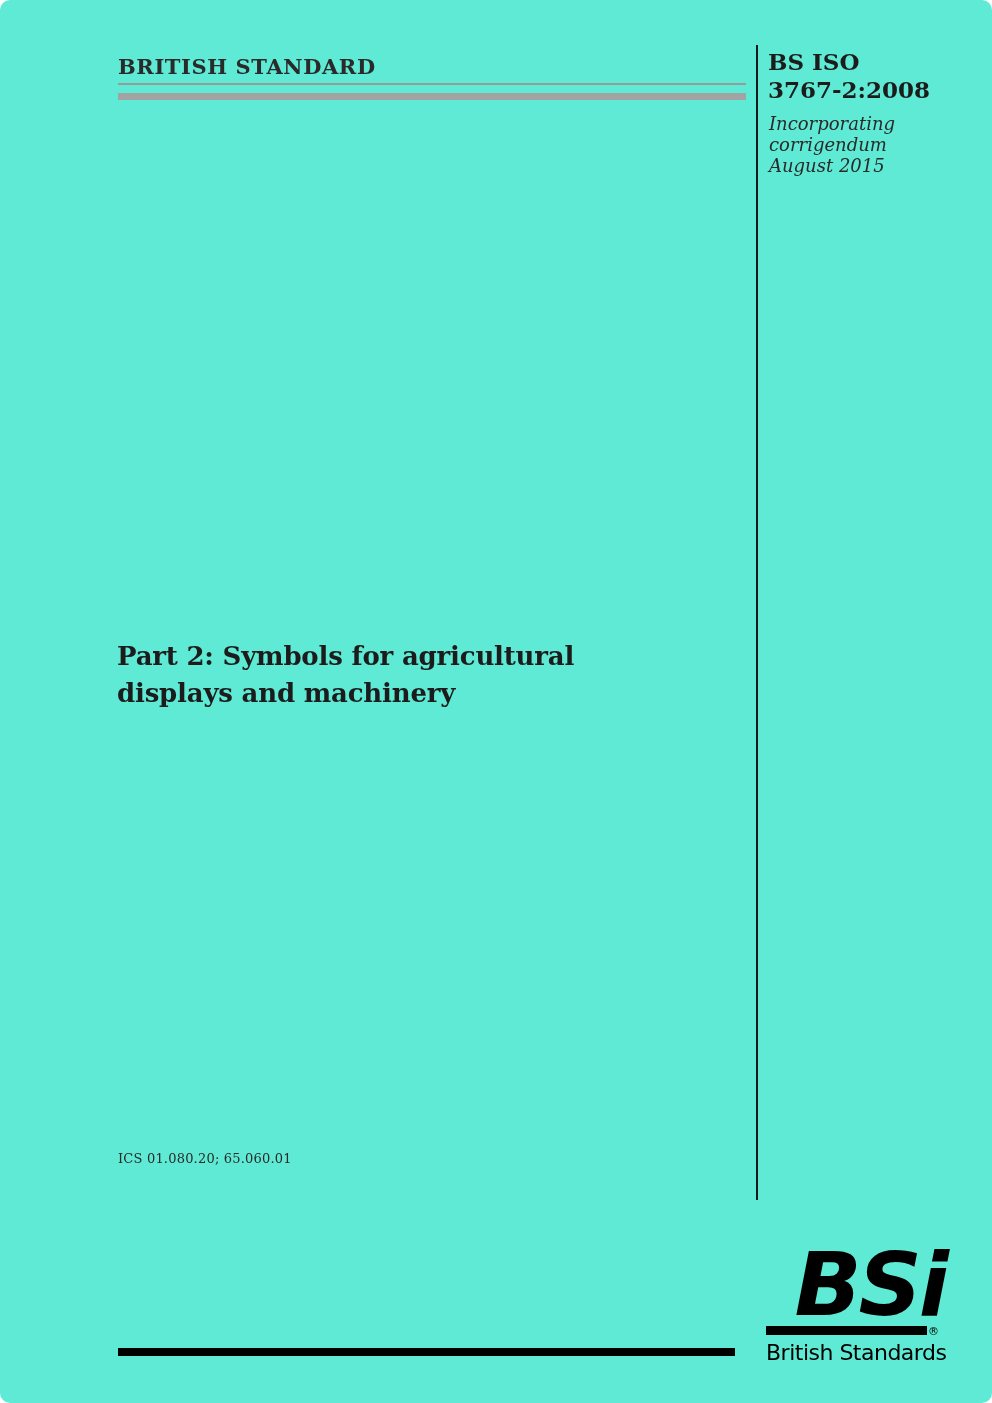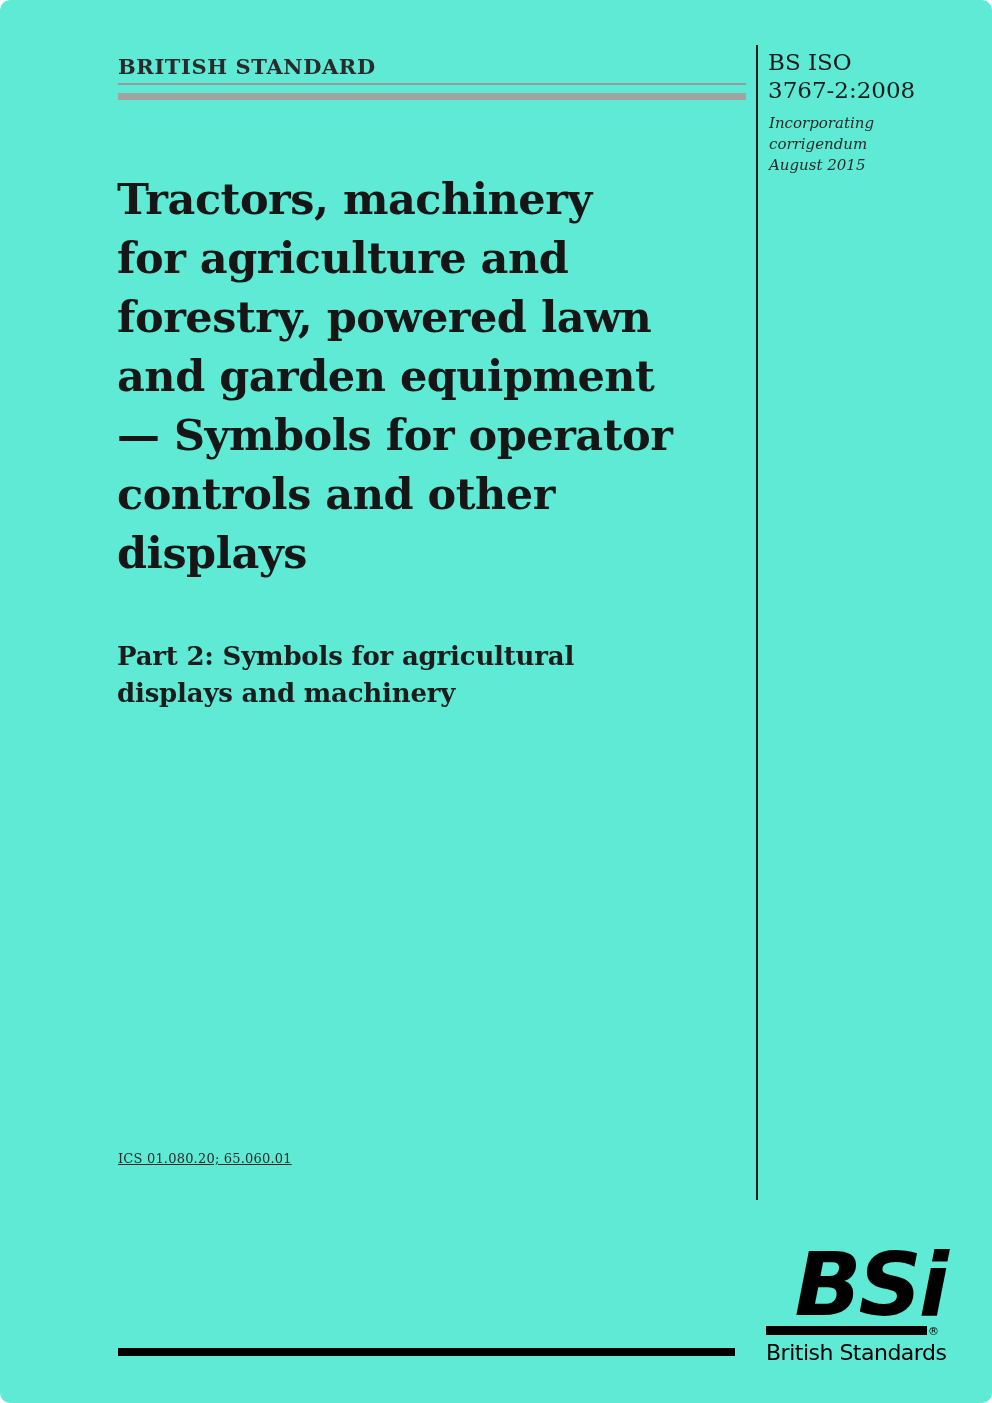--- a/index.html
+++ b/index.html
@@ -53,30 +53,30 @@
   }
 
   
   .doc-code {
     position: absolute;
     left: 768px;
     top: 48px;
     width: 210px;
     font-size: 23px;
     line-height: 28px;
-    font-weight: normal;
+    font-weight: bold;
     white-space: pre-line;
     color: #1c1c1c;
   }
   .amendment-note {
     position: absolute;
     left: 769px;
     top: 113px;
     width: 200px;
-    font-size: 15px;
+    font-size: 18px;
     line-height: 21px;
     font-style: italic;
     white-space: pre-line;
     color: #2a2a2a;
   }
 
   
   .document-title {
     position: absolute;
     left: 117px;
@@ -103,21 +103,20 @@
   }
 
   
   .ics-code {
     position: absolute;
     left: 118px;
     top: 1151px;
     font-size: 13px;
     letter-spacing: 0.2px;
     color: #2a2a2a;
-    text-decoration: underline;
   }
 
   
   .copyright-notice {
     position: absolute;
     left: 118px;
     top: 1328px;
     font-size: 15px;
     letter-spacing: -0.1px;
     color: #1c1c1c;
@@ -184,27 +183,20 @@
 
   <div class="vertical-divider"></div>
 
   <div class="doc-code">BS ISO
 3767-2:2008</div>
 
   <div class="amendment-note">Incorporating
 corrigendum
 August 2015</div>
 
-  <div class="document-title">Tractors, machinery
-for agriculture and
-forestry, powered lawn
-and garden equipment
-— Symbols for operator
-controls and other
-displays</div>
 
   <div class="document-subtitle">Part 2: Symbols for agricultural
 displays and machinery</div>
 
   <div class="ics-code">ICS 01.080.20; 65.060.01</div>
 
 
   <div class="footer-bar"></div>
 
   <div class="bsi-logo">

